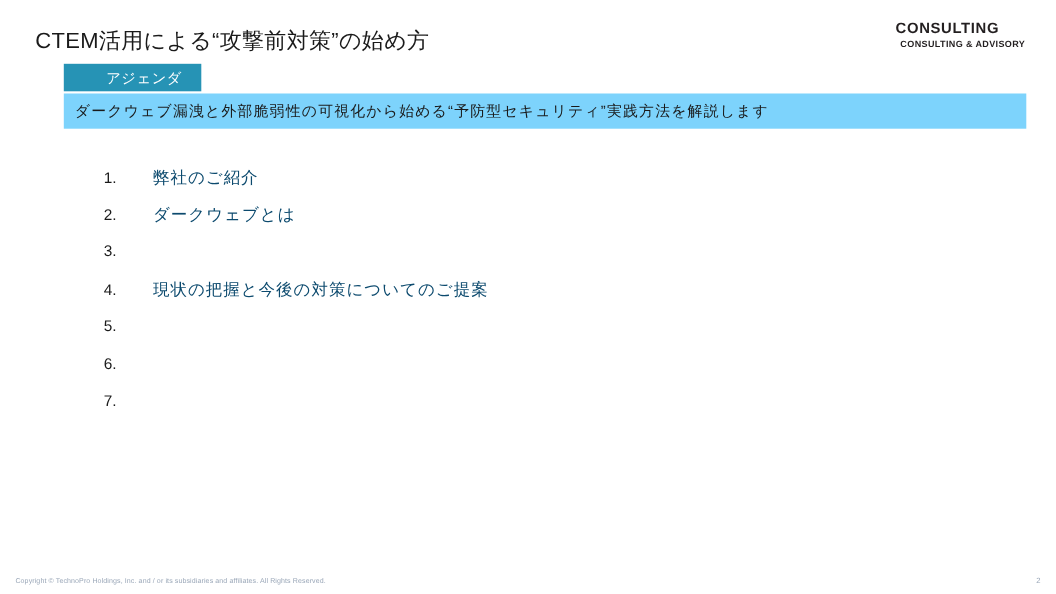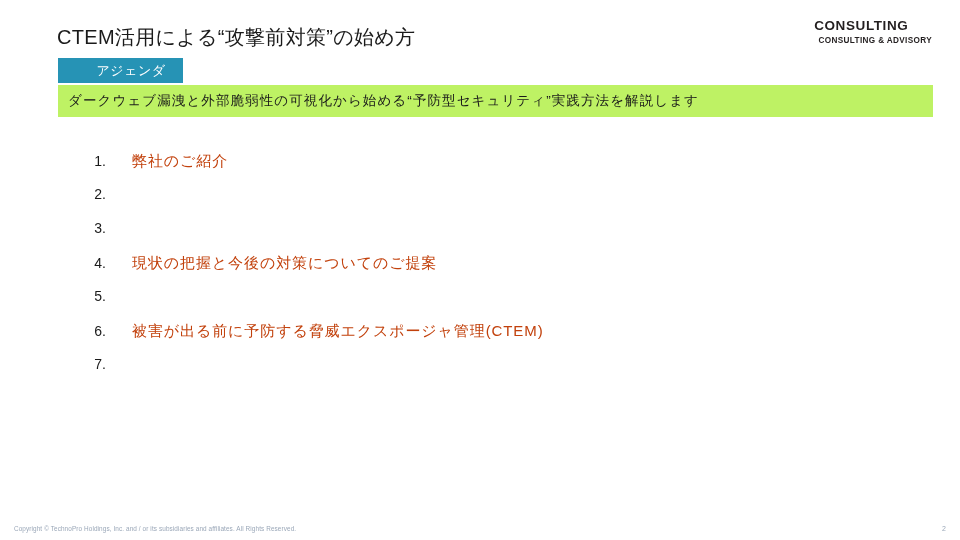--- a/index.html
+++ b/index.html
@@ -45,21 +45,20 @@
   }
   
   .slide-title {
     position: absolute;
     left: 32px;
     top: 24px;
     font-size: 20px;
     color: #1a1a1a;
     letter-spacing: 0.3px;
     white-space: nowrap;
-    margin-left: 25px;
   }
   
   .agenda-tab {
     position: absolute;
     left: 58px;
     top: 58px;
     width: 104px;
     height: 25px;
     background: #2693b5;
     color: #ffffff;
@@ -69,21 +68,21 @@
     letter-spacing: 0.5px;
     padding-left: 21px;
   }
   
   .lead-band {
     position: absolute;
     left: 58px;
     top: 85px;
     width: 875px;
     height: 32px;
-    background: #bef264;
+    background: #7dd3fc;
     display: flex;
     align-items: center;
   }
   .lead-text {
     font-size: 13.5px;
     color: #1a1a1a;
     padding-left: 10px;
     letter-spacing: 1.1px;
     white-space: nowrap;
   }
@@ -101,23 +100,23 @@
     margin-bottom: 0px;
   }
   .agenda-num {
     width: 38px;
     text-align: right;
     font-size: 14px;
     color: #1a1a1a;
     flex: 0 0 38px;
   }
   .agenda-label {
-    margin-left: 26px;
+    margin-left: 33px;
     font-size: 15px;
-    color: #c2410c;
+    color: #0c4a6e;
     letter-spacing: 0.9px;
     white-space: nowrap;
   }
   
   .footer-copyright {
     position: absolute;
     left: 14px;
     bottom: 8px;
     font-size: 6.4px;
     color: #9aa7b8;
@@ -152,38 +151,38 @@
 
   <div class="agenda-list">
 
     <div class="agenda-row">
       <div class="agenda-num">1.</div>
       <div class="agenda-label">弊社のご紹介</div>
     </div>
 
     <div class="agenda-row">
       <div class="agenda-num">2.</div>
+      <div class="agenda-label">ダークウェブとは</div>
     </div>
 
     <div class="agenda-row">
       <div class="agenda-num">3.</div>
     </div>
 
     <div class="agenda-row">
       <div class="agenda-num">4.</div>
       <div class="agenda-label">現状の把握と今後の対策についてのご提案</div>
     </div>
 
     <div class="agenda-row">
       <div class="agenda-num">5.</div>
     </div>
 
     <div class="agenda-row">
       <div class="agenda-num">6.</div>
-      <div class="agenda-label">被害が出る前に予防する脅威エクスポージャ管理(CTEM)</div>
     </div>
 
     <div class="agenda-row">
       <div class="agenda-num">7.</div>
     </div>
 
   </div>
 
   <div class="footer-copyright">Copyright © TechnoPro Holdings, Inc. and / or its subsidiaries and affiliates. All Rights Reserved.</div>
   <div class="footer-page">2</div>

